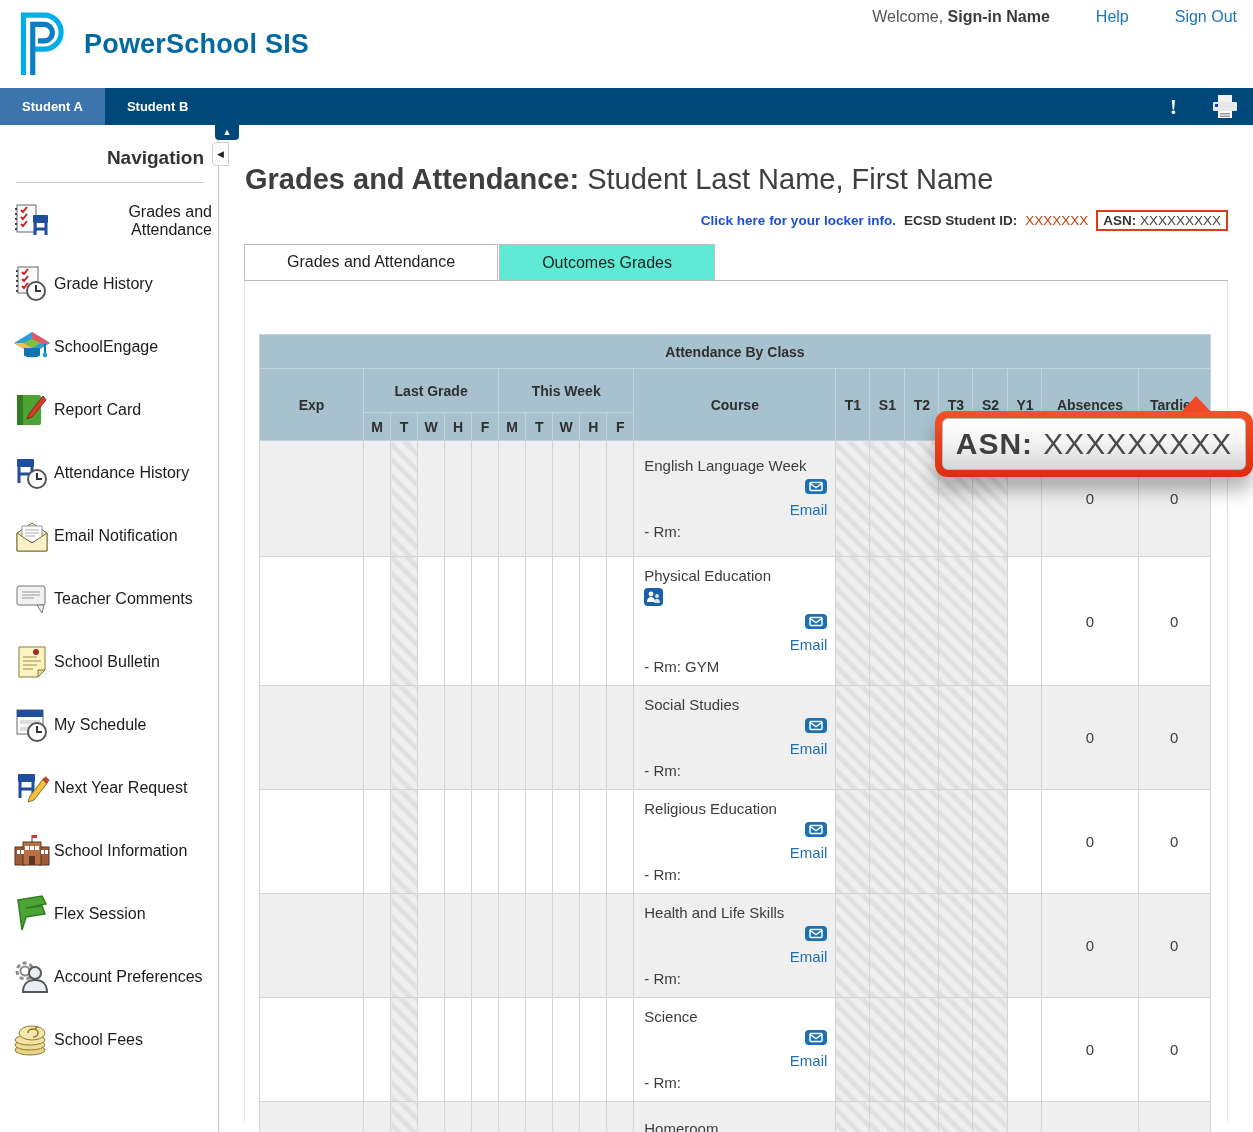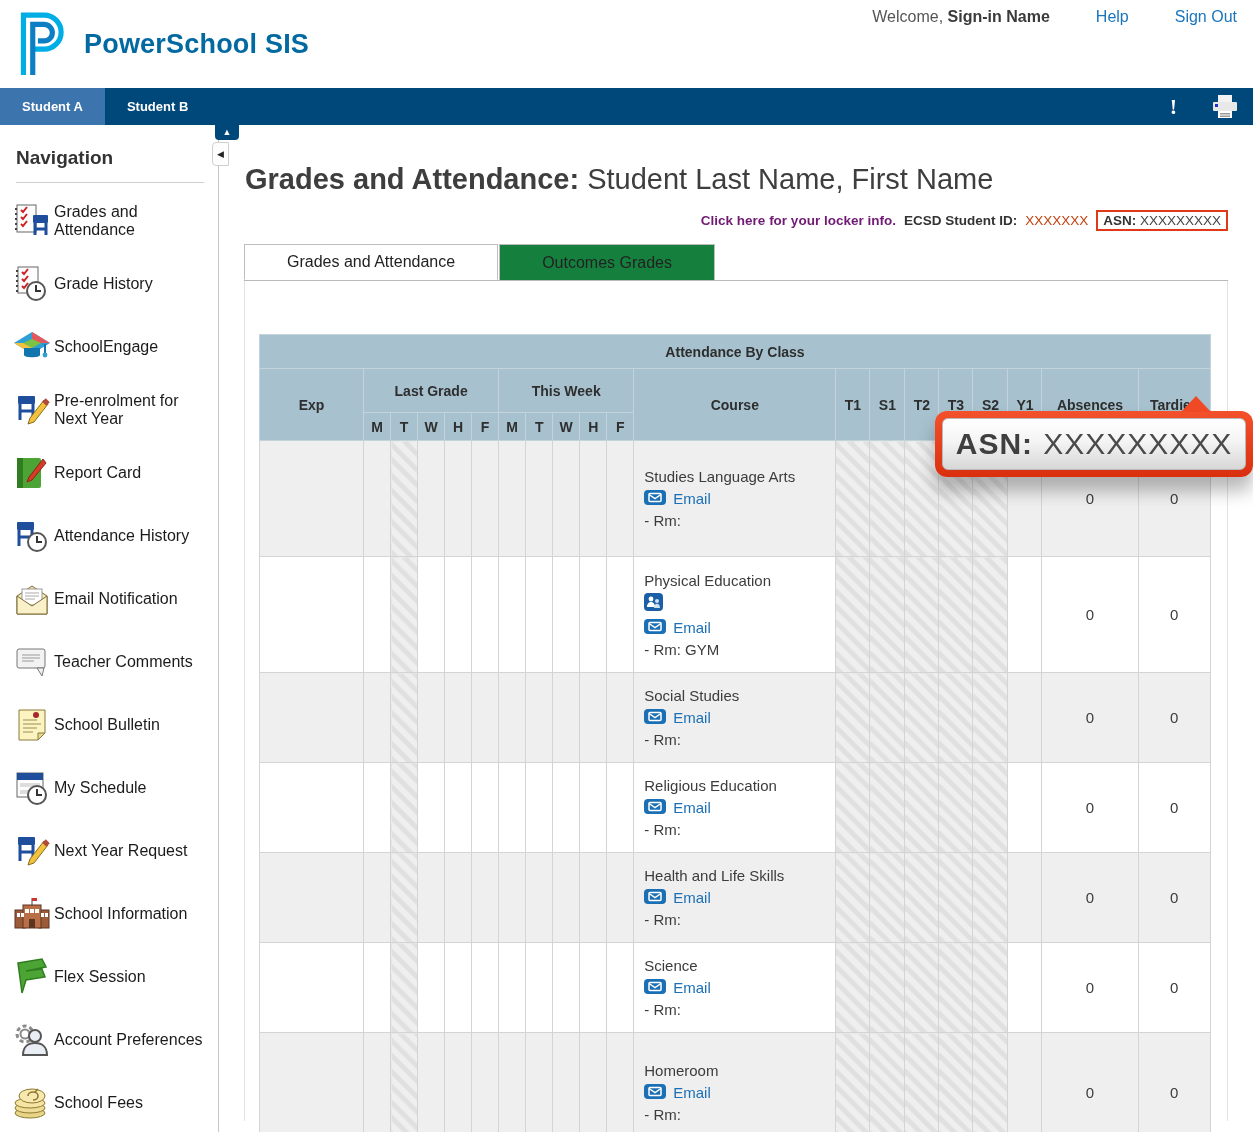--- a/index.html
+++ b/index.html
@@ -21,64 +21,64 @@
   .stu-tab { color:#fff; font-size:13px; font-weight:bold; display:flex; align-items:center; padding:0 22px; cursor:pointer; }
   .stu-tab.active { background:#3c74ae; }
   .navbar-icons { position:absolute; right:14px; top:0; height:37px; display:flex; align-items:center; gap:34px; }
   .alert-ico { color:#fff; font-weight:bold; font-size:22px; line-height:1; cursor:pointer; font-family:"Liberation Serif", serif; }
 
   
   .collapse-top { position:absolute; left:215px; top:125px; width:24px; height:15px; background:#00487a; border-radius:0 0 4px 4px; color:#fff; font-size:9px; text-align:center; line-height:14px; cursor:pointer; z-index:5; }
   .collapse-side { position:absolute; left:212px; top:142px; width:17px; height:24px; background:#fdfdfd; border:1px solid #cfcfcf; border-radius:4px 0 0 4px; color:#222; font-size:9px; text-align:center; line-height:22px; cursor:pointer; z-index:5; }
 
   
-  .sidebar { position:absolute; top:125px; left:0; width:219px; height:1007px; background:#fff; border-right:1px solid #c6c6c6; overflow:hidden; }
+  .sidebar { position:absolute; top:125px; left:0; width:219px; height:1007px; background:#fff; border-right:1px solid #c6c6c6; overflow:hidden;text-align:right; }
   .nav-title { font-size:19px; font-weight:bold; color:#333; margin:22px 14px 0 16px; padding-bottom:13px; border-bottom:1px solid #cfcfcf; }
   .nav-list { padding-top:6px; }
   .nav-item { display:flex; align-items:center; height:63px; padding:0 6px 0 10px; cursor:pointer; text-decoration:none; }
   .nav-ico { width:44px; flex:0 0 44px; display:flex; justify-content:center; }
   .nav-label { font-size:16px; color:#1b1b1b; line-height:1.12; }
 
   
   .main { position:absolute; top:125px; left:220px; width:1033px; height:1007px; background:#fff; }
   .page-title { margin:38px 0 0 25px; font-size:29px; color:#3e3e3e; }
   .page-title .tbold { font-weight:bold; }
   .page-title .tname { font-weight:normal;text-align:center; }
   .info-line { margin:14px 25px 0 0; text-align:right; font-size:13.5px; display:flex; justify-content:flex-end; align-items:center; gap:8px; }
-  .locker-link { color:#701a75; font-weight:bold; text-decoration:none; cursor:pointer; }
+  .locker-link { color:#1d4ed8; font-weight:bold; text-decoration:none; cursor:pointer; }
   .sid-label { font-weight:bold; color:#333; }
   .sid-value { color:#c2410c; }
   .asn-chip { border:2px solid #e0391a; padding:1px 5px; color:#444; }
   .asn-chip b { color:#333; }
 
   
   .tabbar { margin:13px 0 0 24px; width:984px; display:flex; border-bottom:1px solid #b9b9b9; }
   .ctab { height:36px; display:flex; align-items:center; padding:0 42px; font-size:16px; color:#222; cursor:pointer; border:1px solid #bdbdbd; border-bottom:none; }
   .ctab.active { background:#fff; margin-bottom:-1px; border-bottom:1px solid #fff; }
-  .ctab.inactive { background:#15803d; margin-left:1px; }
+  .ctab.inactive { background:#5eead4; margin-left:1px; }
 
   
   .panel { margin-left:24px; width:984px; height:840px; border-left:1px solid #e3e3e3; border-right:1px solid #e3e3e3; padding:53px 15px 0 14px; position:relative; }
 
   
   table.att { border-collapse:collapse; width:952px; table-layout:fixed; }
   .att th, .att td { border:1px solid #c9c9c9; }
   .att thead th { background:#a7c1ce; color:#2e2e2e; font-size:14px; font-weight:bold; border:1px solid #c2d3dc; }
   .tbl-title { height:34px; text-align:center; }
   .gh { height:44px; text-align:center; }
   .dh { height:28px; text-align:center; }
   .att td { font-size:15px; color:#3c3c3c; background:#fff; border-color:#d4d4d4; }
   tr.gray td { background:#efefef; }
   td.hatch { background-image:repeating-linear-gradient(45deg,#e0e0e0 0 5px, #efefef 5px 11px) !important; }
   tr.rtall { height:116px; }
   tr.rmed { height:90px; }
   tr.rcut { height:120px; }
   td.course-cell { padding:10px 8px 10px 10px; vertical-align:middle; }
   .course-name { margin-bottom:4px; }
-  .email-line { display:flex; align-items:flex-start; gap:7px; margin:5px 0; }
+  .email-line { display:flex; align-items:flex-end; gap:7px; margin:5px 0;flex-direction:column; }
   .email-link { color:#1b6fb5; text-decoration:none; cursor:pointer; }
   .room-line { margin-top:4px; }
   td.num { text-align:center; }
   .grp-ico { margin:2px 0 0 0; }
 
   
   .callout { position:absolute; left:690px; top:130px; width:318px; height:66px; z-index:20;
     background:linear-gradient(180deg,#f3512b,#d92f0f); border-radius:12px; padding:7px;
     box-shadow:0 14px 18px rgba(0,0,0,0.28); }
   .callout-inner { width:100%; height:100%; border-radius:6px; border:1px solid #b9b9b9;
@@ -172,31 +172,20 @@
             <polygon points="2,13 20,13 20,24" fill="#f2c23e"></polygon>
             <polygon points="20,9 29,13 20,18 11,13" fill="#7dc242"></polygon>
             <path d="M12 18 v7 c0 3 16 3 16 0 v-7" fill="#1176ad"></path>
             <path d="M33 14 v9" stroke="#1176ad" stroke-width="2"></path>
             <circle cx="33" cy="25" r="2.4" fill="#2e9fd4"></circle>
           </svg>
         </span>
         <span class="nav-label">SchoolEngage</span>
       </a>
 
-      <a class="nav-item">
-        <span class="nav-ico">
-          <svg class="svgico" width="38" height="36" viewBox="0 0 38 36">
-            <rect x="5" y="4" width="17" height="8" rx="1" fill="#1f4e9c"></rect>
-            <path d="M7 12 v16 M20 12 v16 M7 19 h13" stroke="#1f4e9c" stroke-width="3" fill="none"></path>
-            <path d="M31 8 L17 26 l-2 6 6-2 L35 12 Z" fill="#f2c23e" stroke="#8a6d1d"></path>
-            <path d="M31 8 l4 4" stroke="#b14a3a" stroke-width="5"></path>
-          </svg>
-        </span>
-        <span class="nav-label">Pre-enrolment for Next Year</span>
-      </a>
 
       <a class="nav-item">
         <span class="nav-ico">
           <svg class="svgico" width="38" height="36" viewBox="0 0 38 36">
             <rect x="4" y="3" width="24" height="30" rx="2" fill="#4ca434"></rect>
             <rect x="4" y="3" width="6" height="30" fill="#2f7d20"></rect>
             <path d="M30 4 L16 22 l-2 5 5-2 L33 8 Z" fill="#d43c2a" stroke="#8e2418"></path>
           </svg>
         </span>
         <span class="nav-label">Report Card</span>
@@ -426,21 +415,21 @@
               <td class="hatch"></td>
               <td></td>
               <td></td>
               <td></td>
               <td></td>
               <td></td>
               <td></td>
               <td></td>
               <td></td>
               <td class="course-cell">
-                <div class="course-name">Studies Language Arts</div>
+                <div class="course-name">English Language Week</div>
                 <div class="email-line">
                   <svg width="22" height="15" viewBox="0 0 22 15">
                     <rect x="0" y="0" width="22" height="15" rx="4" fill="#1b6fb5"></rect>
                     <rect x="5" y="3.5" width="12" height="8" rx="1" fill="none" stroke="#fff" stroke-width="1.5"></rect>
                     <path d="M5 4.5 l6 4 6-4" stroke="#fff" stroke-width="1.5" fill="none"></path>
                   </svg>
                   <a class="email-link">Email</a>
                 </div>
                 <div class="room-line">- Rm:</div>
               </td>

